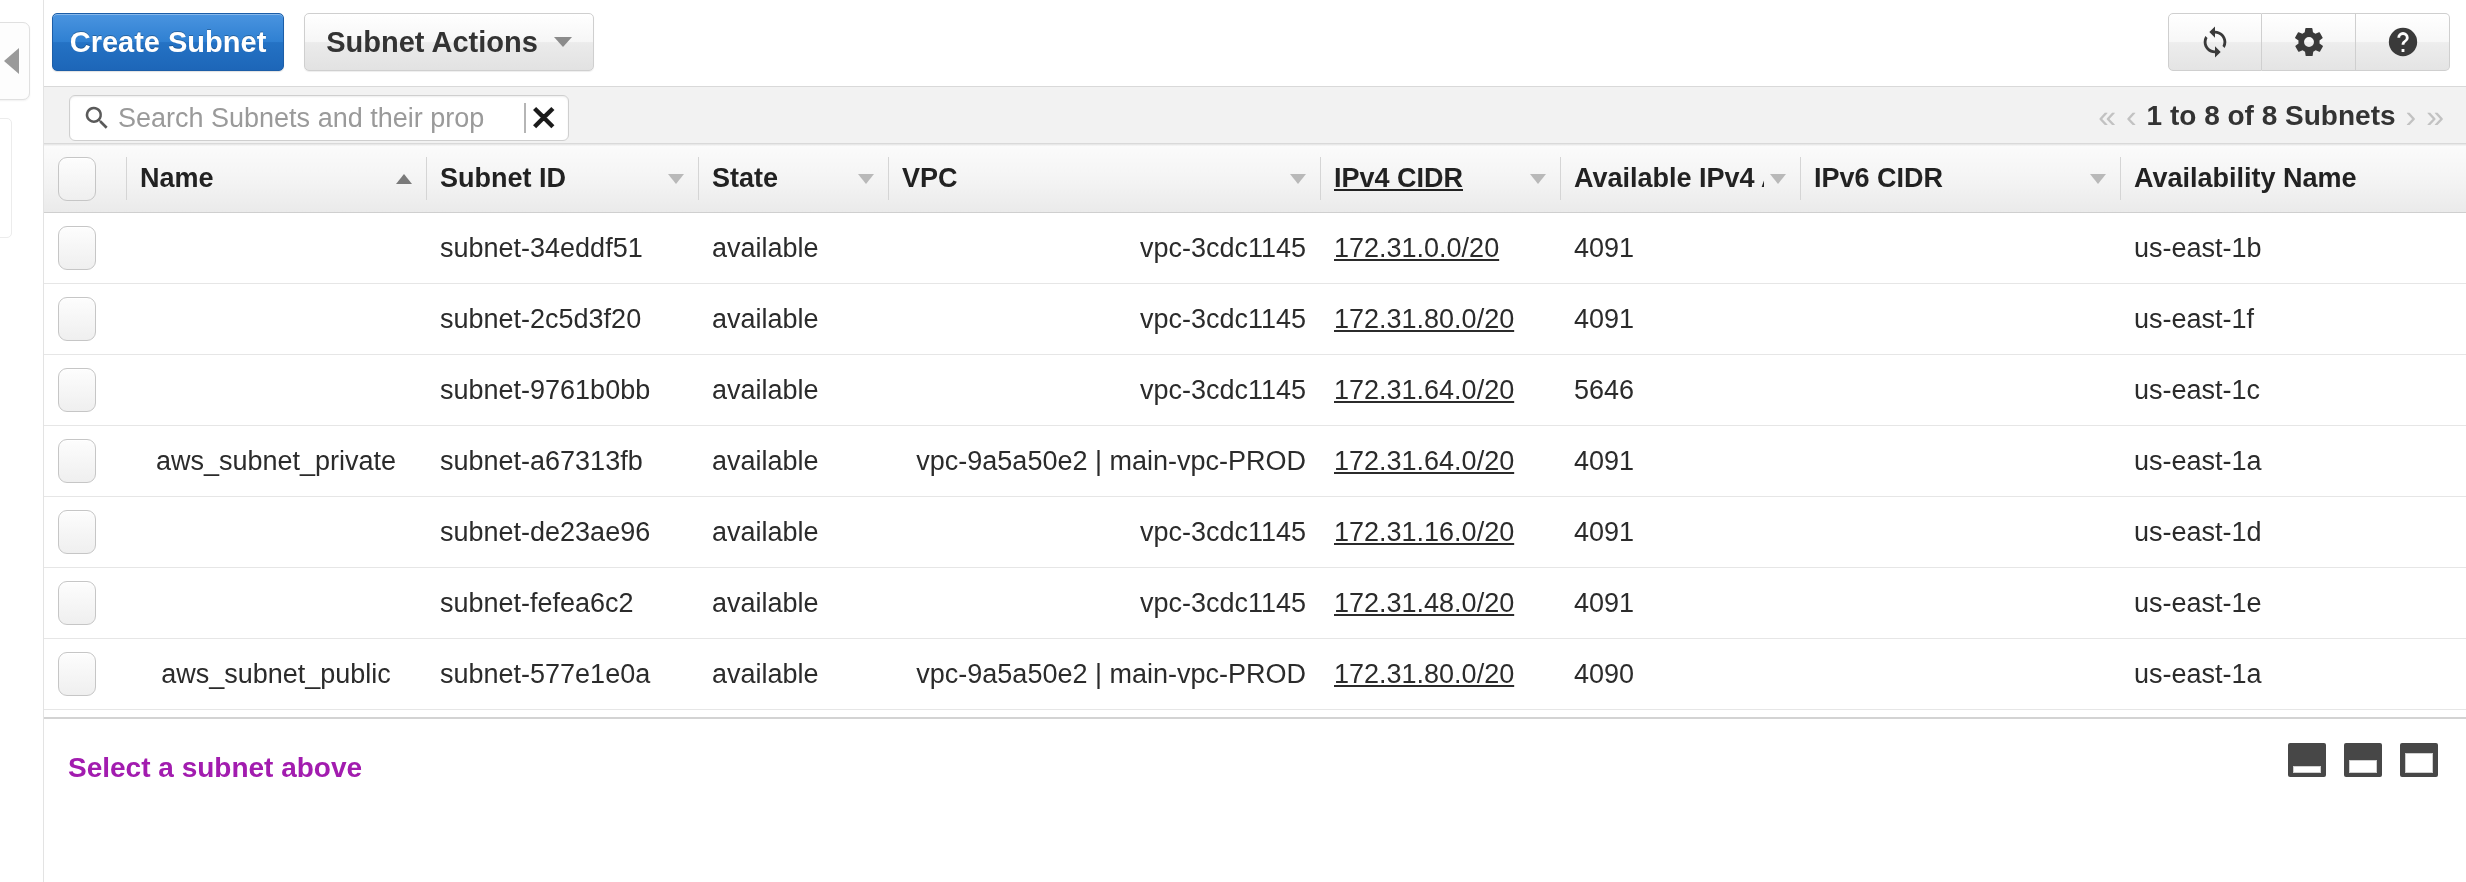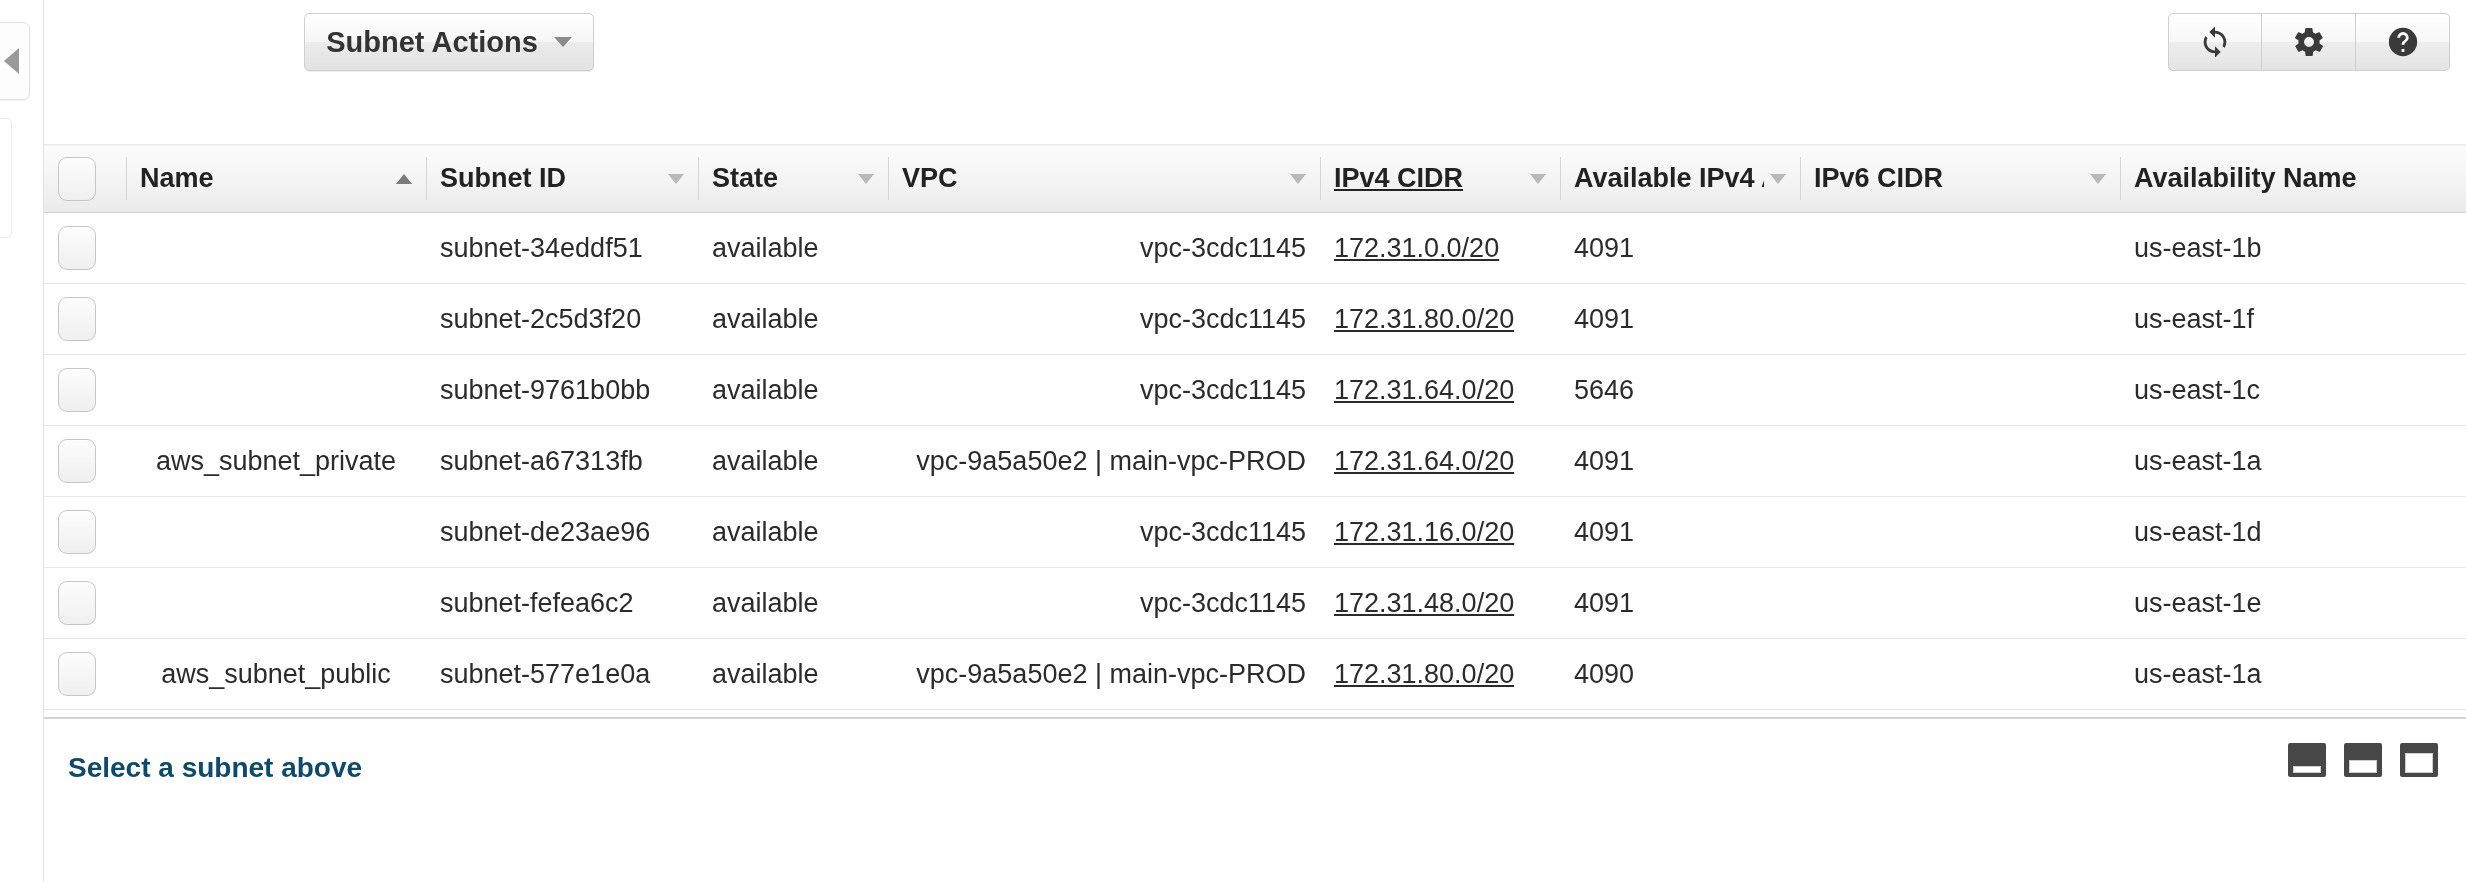--- a/index.html
+++ b/index.html
@@ -282,21 +282,21 @@
     left: 44px; top: 717px;
     width: 2422px; height: 165px;
     background: #ffffff;
     border-top: 2px solid #d3d3d3;
   }
   .detail-title {
     position: absolute;
     left: 24px; top: 33px;
     font-size: 28px;
     font-weight: bold;
-    color: #0c4a6e;
+    color: #a21caf;
   }
   .pane-toggles {
     position: absolute;
     right: 28px; top: 24px;
     display: flex; gap: 18px;
   }
   .pane-btn {
     width: 38px; height: 34px;
     background: #474747;
     border-radius: 2px;
@@ -321,20 +321,23 @@
 <div id="app">
 
   <div class="left-rail">
     <div class="rail-stub"></div>
     <div class="collapse-handle">
       <span class="tri"></span>
     </div>
   </div>
 
   <div class="toolbar">
+    <div class="btn btn-primary">
+      <span>Create Subnet</span>
+    </div>
     <div class="btn btn-secondary">
       <span>Subnet Actions</span>
       <span class="caret-down"></span>
     </div>
 
     <div class="icon-group">
       <div class="icon-btn">
         <svg width="34" height="34" viewBox="0 0 24 24" aria-hidden="true">
           <path fill="#3a3a3a" d="M12 4V1L8 5l4 4V6c3.3 0 6 2.7 6 6 0 1-.3 2-.7 2.8l1.5 1.5A7.9 7.9 0 0020 12c0-4.4-3.6-8-8-8zm0 14c-3.3 0-6-2.7-6-6 0-1 .3-2 .7-2.8L5.2 7.7A7.9 7.9 0 004 12c0 4.4 3.6 8 8 8v3l4-4-4-4v3z"></path>
         </svg>
@@ -346,20 +349,38 @@
       </div>
       <div class="icon-btn">
         <svg width="34" height="34" viewBox="0 0 24 24" aria-hidden="true">
           <circle cx="12" cy="12" r="10" fill="#3a3a3a"></circle>
           <path fill="#ffffff" d="M11 17h2v2h-2v-2zm1-12a4 4 0 00-4 4h2a2 2 0 114 0c0 2-3 1.8-3 5h2c0-2.2 3-2.5 3-5a4 4 0 00-4-4z"></path>
         </svg>
       </div>
     </div>
   </div>
 
+  <div class="searchbar">
+    <div class="search-box">
+      <svg class="search-icon" width="30" height="30" viewBox="0 0 24 24" aria-hidden="true">
+        <path fill="#5a5a5a" d="M15.5 14h-.8l-.3-.3a6.5 6.5 0 10-.7.7l.3.3v.8l5 5 1.5-1.5-5-5zm-6 0a4.5 4.5 0 110-9 4.5 4.5 0 010 9z"></path>
+      </svg>
+      <span class="search-ph">Search Subnets and their prop</span>
+      <span class="search-caret"></span>
+      <span class="clear-x">✕</span>
+    </div>
+
+    <div class="pager">
+      <span class="pager-arrow">«</span>
+      <span class="pager-arrow">‹</span>
+      <span class="pager-label">1 to 8 of 8 Subnets</span>
+      <span class="pager-arrow">›</span>
+      <span class="pager-arrow">»</span>
+    </div>
+  </div>
 
   <div class="table-wrap">
     <table class="grid">
       <thead>
         <tr>
           <th class="col-check">
             <span class="cbox"></span>
           </th>
           <th class="col-name">
             <div class="th-inner">

